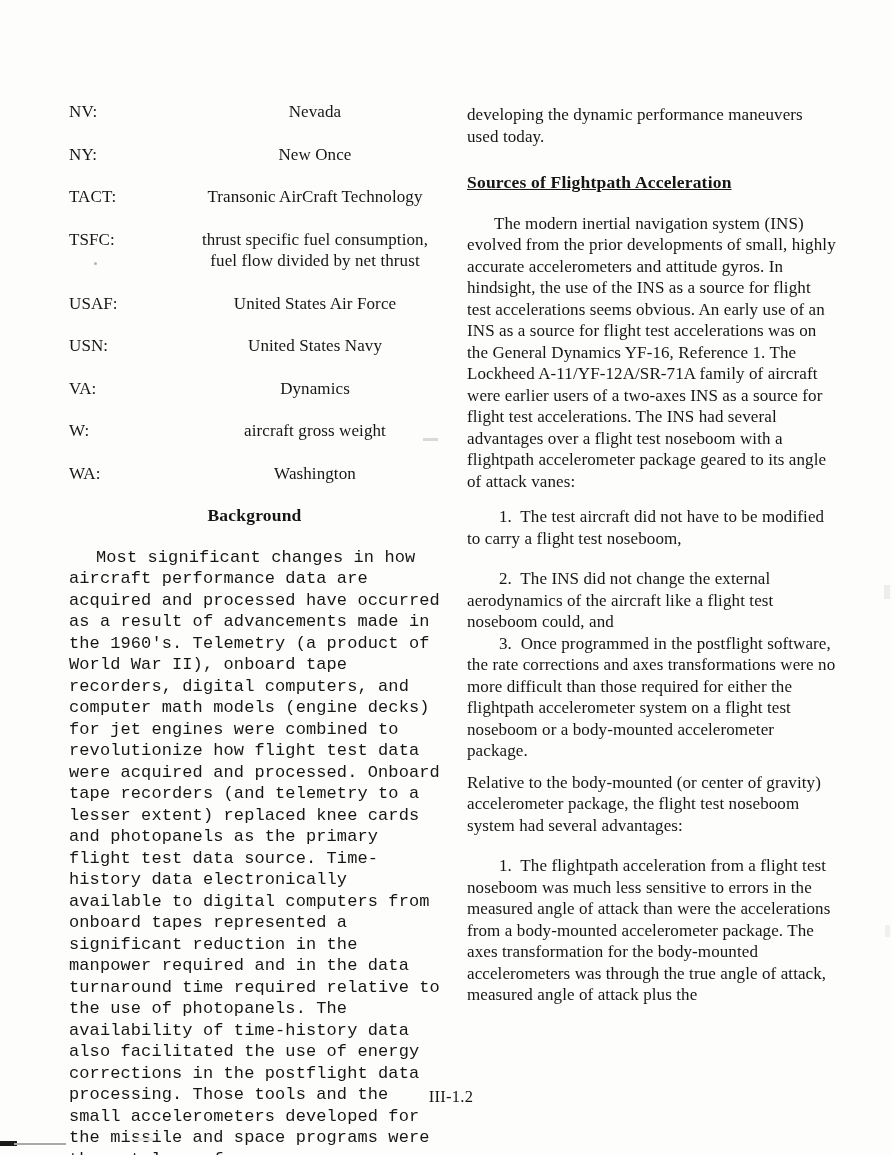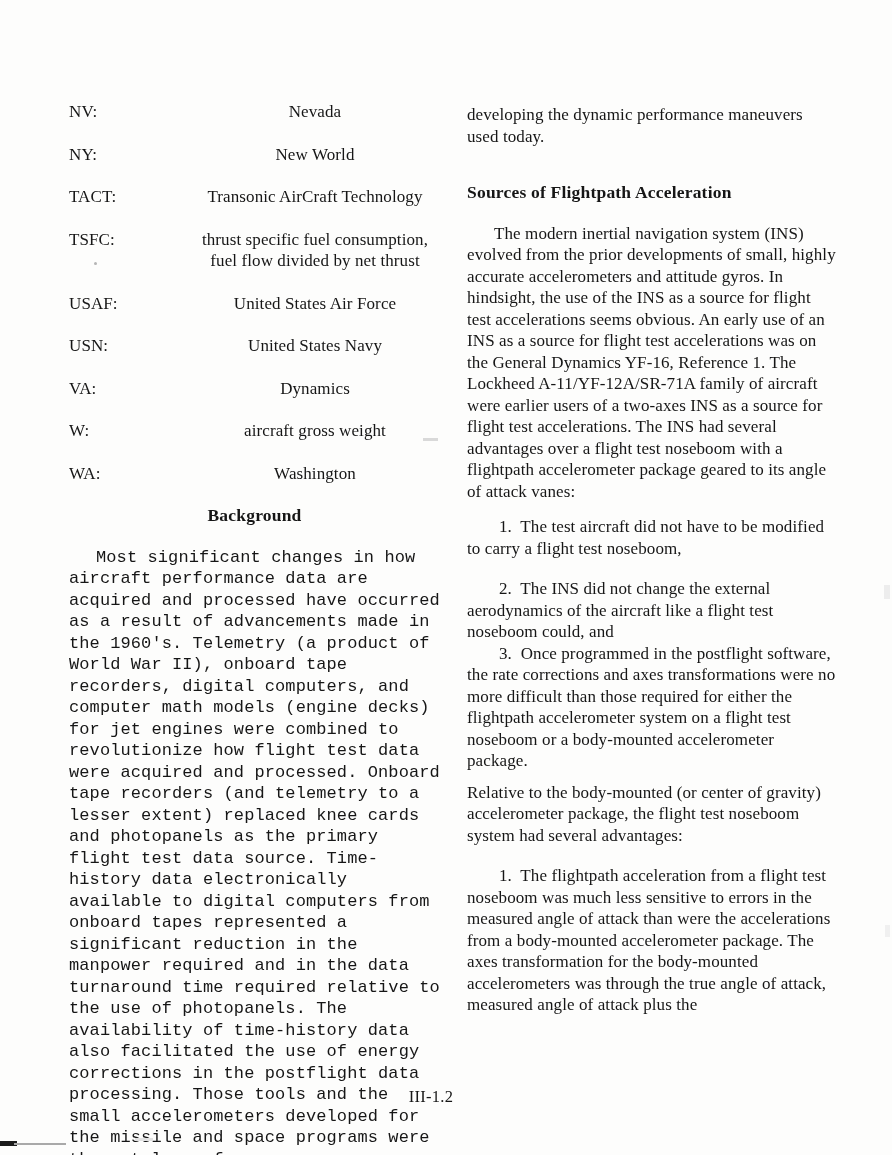--- a/index.html
+++ b/index.html
@@ -31,21 +31,21 @@
 
   
   .head{
     font-weight:bold;
     font-size:17.5px;
     line-height:21.5px;
     margin:0;
     letter-spacing:.2px;
   }
   .head-center{text-align:center;margin-top:21px;}
-  .head-left{text-align:left;margin-top:35px;}
+  .head-left{text-align:left;margin-top:25px;text-decoration:underline;}
 
   
   .para{
     margin:0;
     white-space:pre-wrap;
     text-align:left;
   }
   .indent{text-indent:27px;}
   .item{text-indent:32px;}
   .mt10{margin-top:10px;font-family:Liberation Serif, serif;}
@@ -53,20 +53,21 @@
   .mt16{}
   .mt19{margin-top:19px;}
   .mt20{margin-top:20px;font-family:Liberation Mono, monospace;}
 
   .footer{
     position:absolute;
     left:0;top:1087px;width:862px;
     text-align:center;
     font-size:16.5px;
     letter-spacing:.3px;
+    padding-left:20px;
   }
 
   
   .artifact{position:absolute;}
   .a-bl1{left:0;top:1141px;width:17px;height:5px;background:#1b1b1b;}
   .a-bl2{left:14px;top:1143px;width:52px;height:2px;background:#a9a9a9;}
   .a-bl3{left:135px;top:1138px;width:18px;height:3px;background:#e2e2e2;}
   .a-mid{left:423px;top:438px;width:15px;height:3px;background:#d9d9d9;}
   .a-r1{left:884px;top:585px;width:6px;height:14px;background:#ededed;}
   .a-r2{left:885px;top:925px;width:5px;height:12px;background:#f0f0f0;}
@@ -79,21 +80,21 @@
 
   <div class="col col-left">
 
     <div>
       <div class="glossary-row">
         <span class="glossary-term">NV:</span>
         <span class="glossary-def">Nevada</span>
       </div>
       <div class="glossary-row">
         <span class="glossary-term">NY:</span>
-        <span class="glossary-def">New World</span>
+        <span class="glossary-def">New Once</span>
       </div>
       <div class="glossary-row">
         <span class="glossary-term">TACT:</span>
         <span class="glossary-def">Transonic AirCraft Technology</span>
       </div>
       <div class="glossary-row">
         <span class="glossary-term">TSFC:</span>
         <span class="glossary-def">thrust specific fuel consumption, fuel flow divided by net thrust</span>
       </div>
       <div class="glossary-row">

